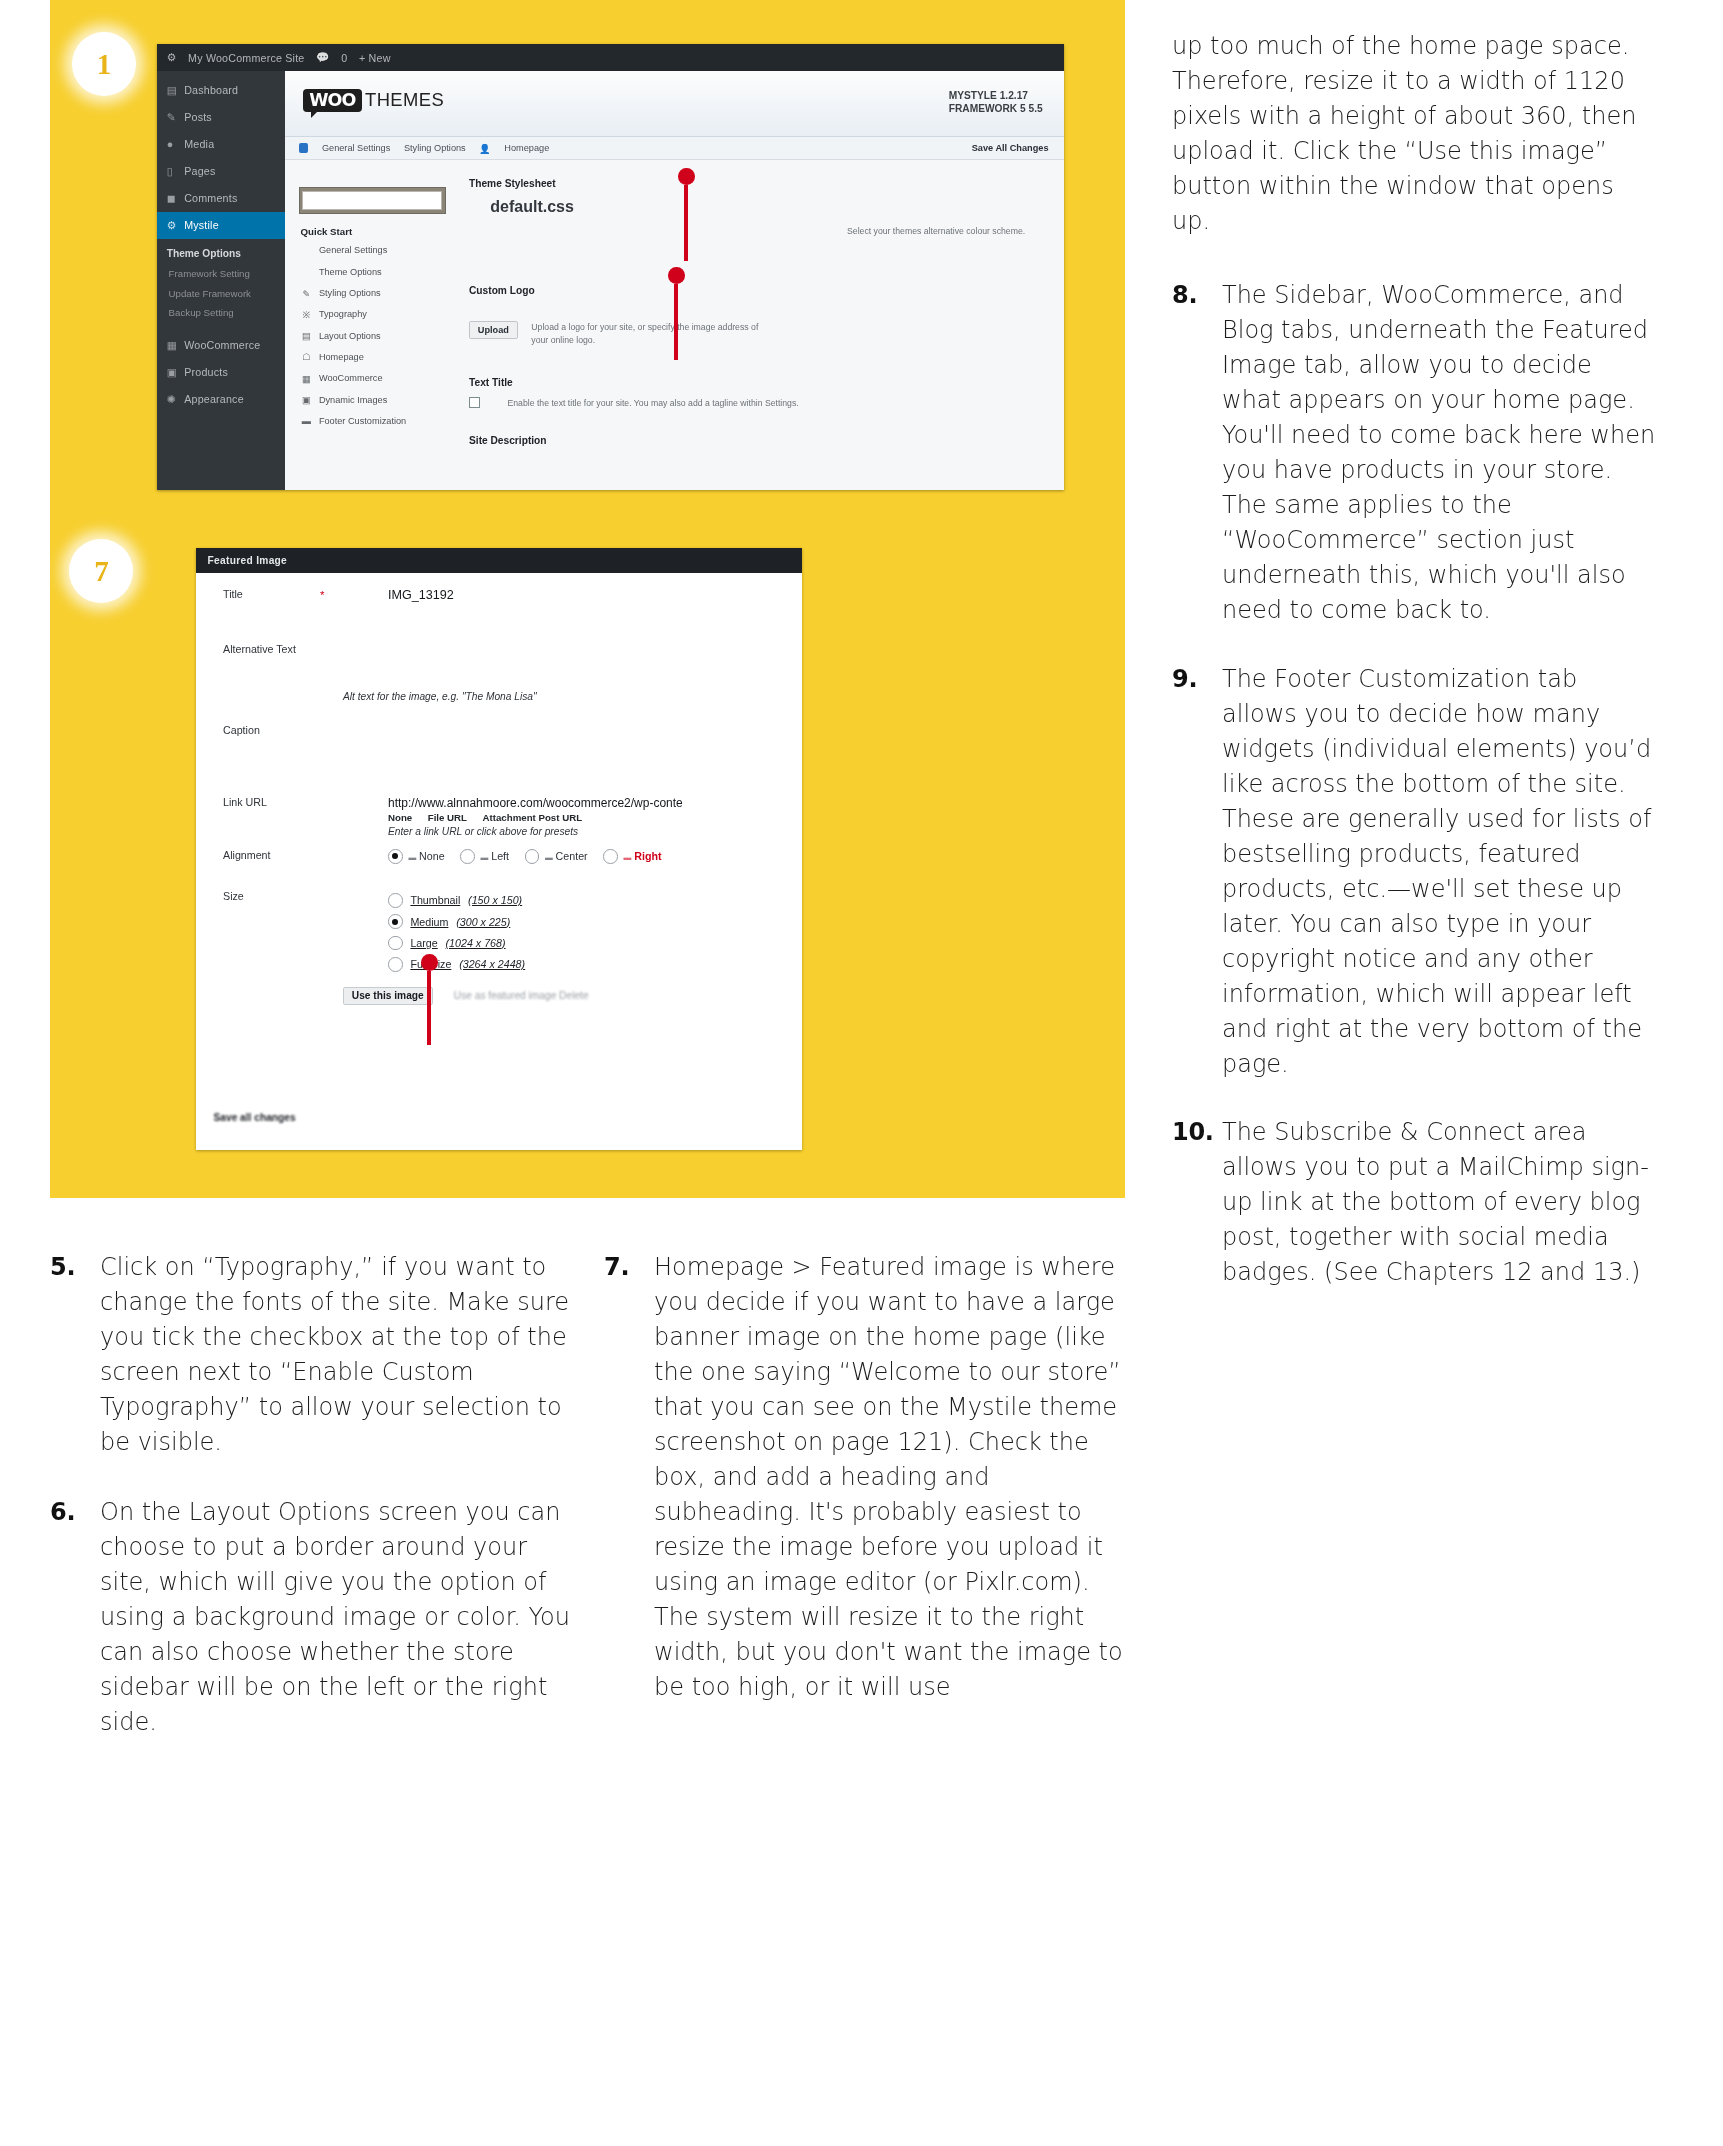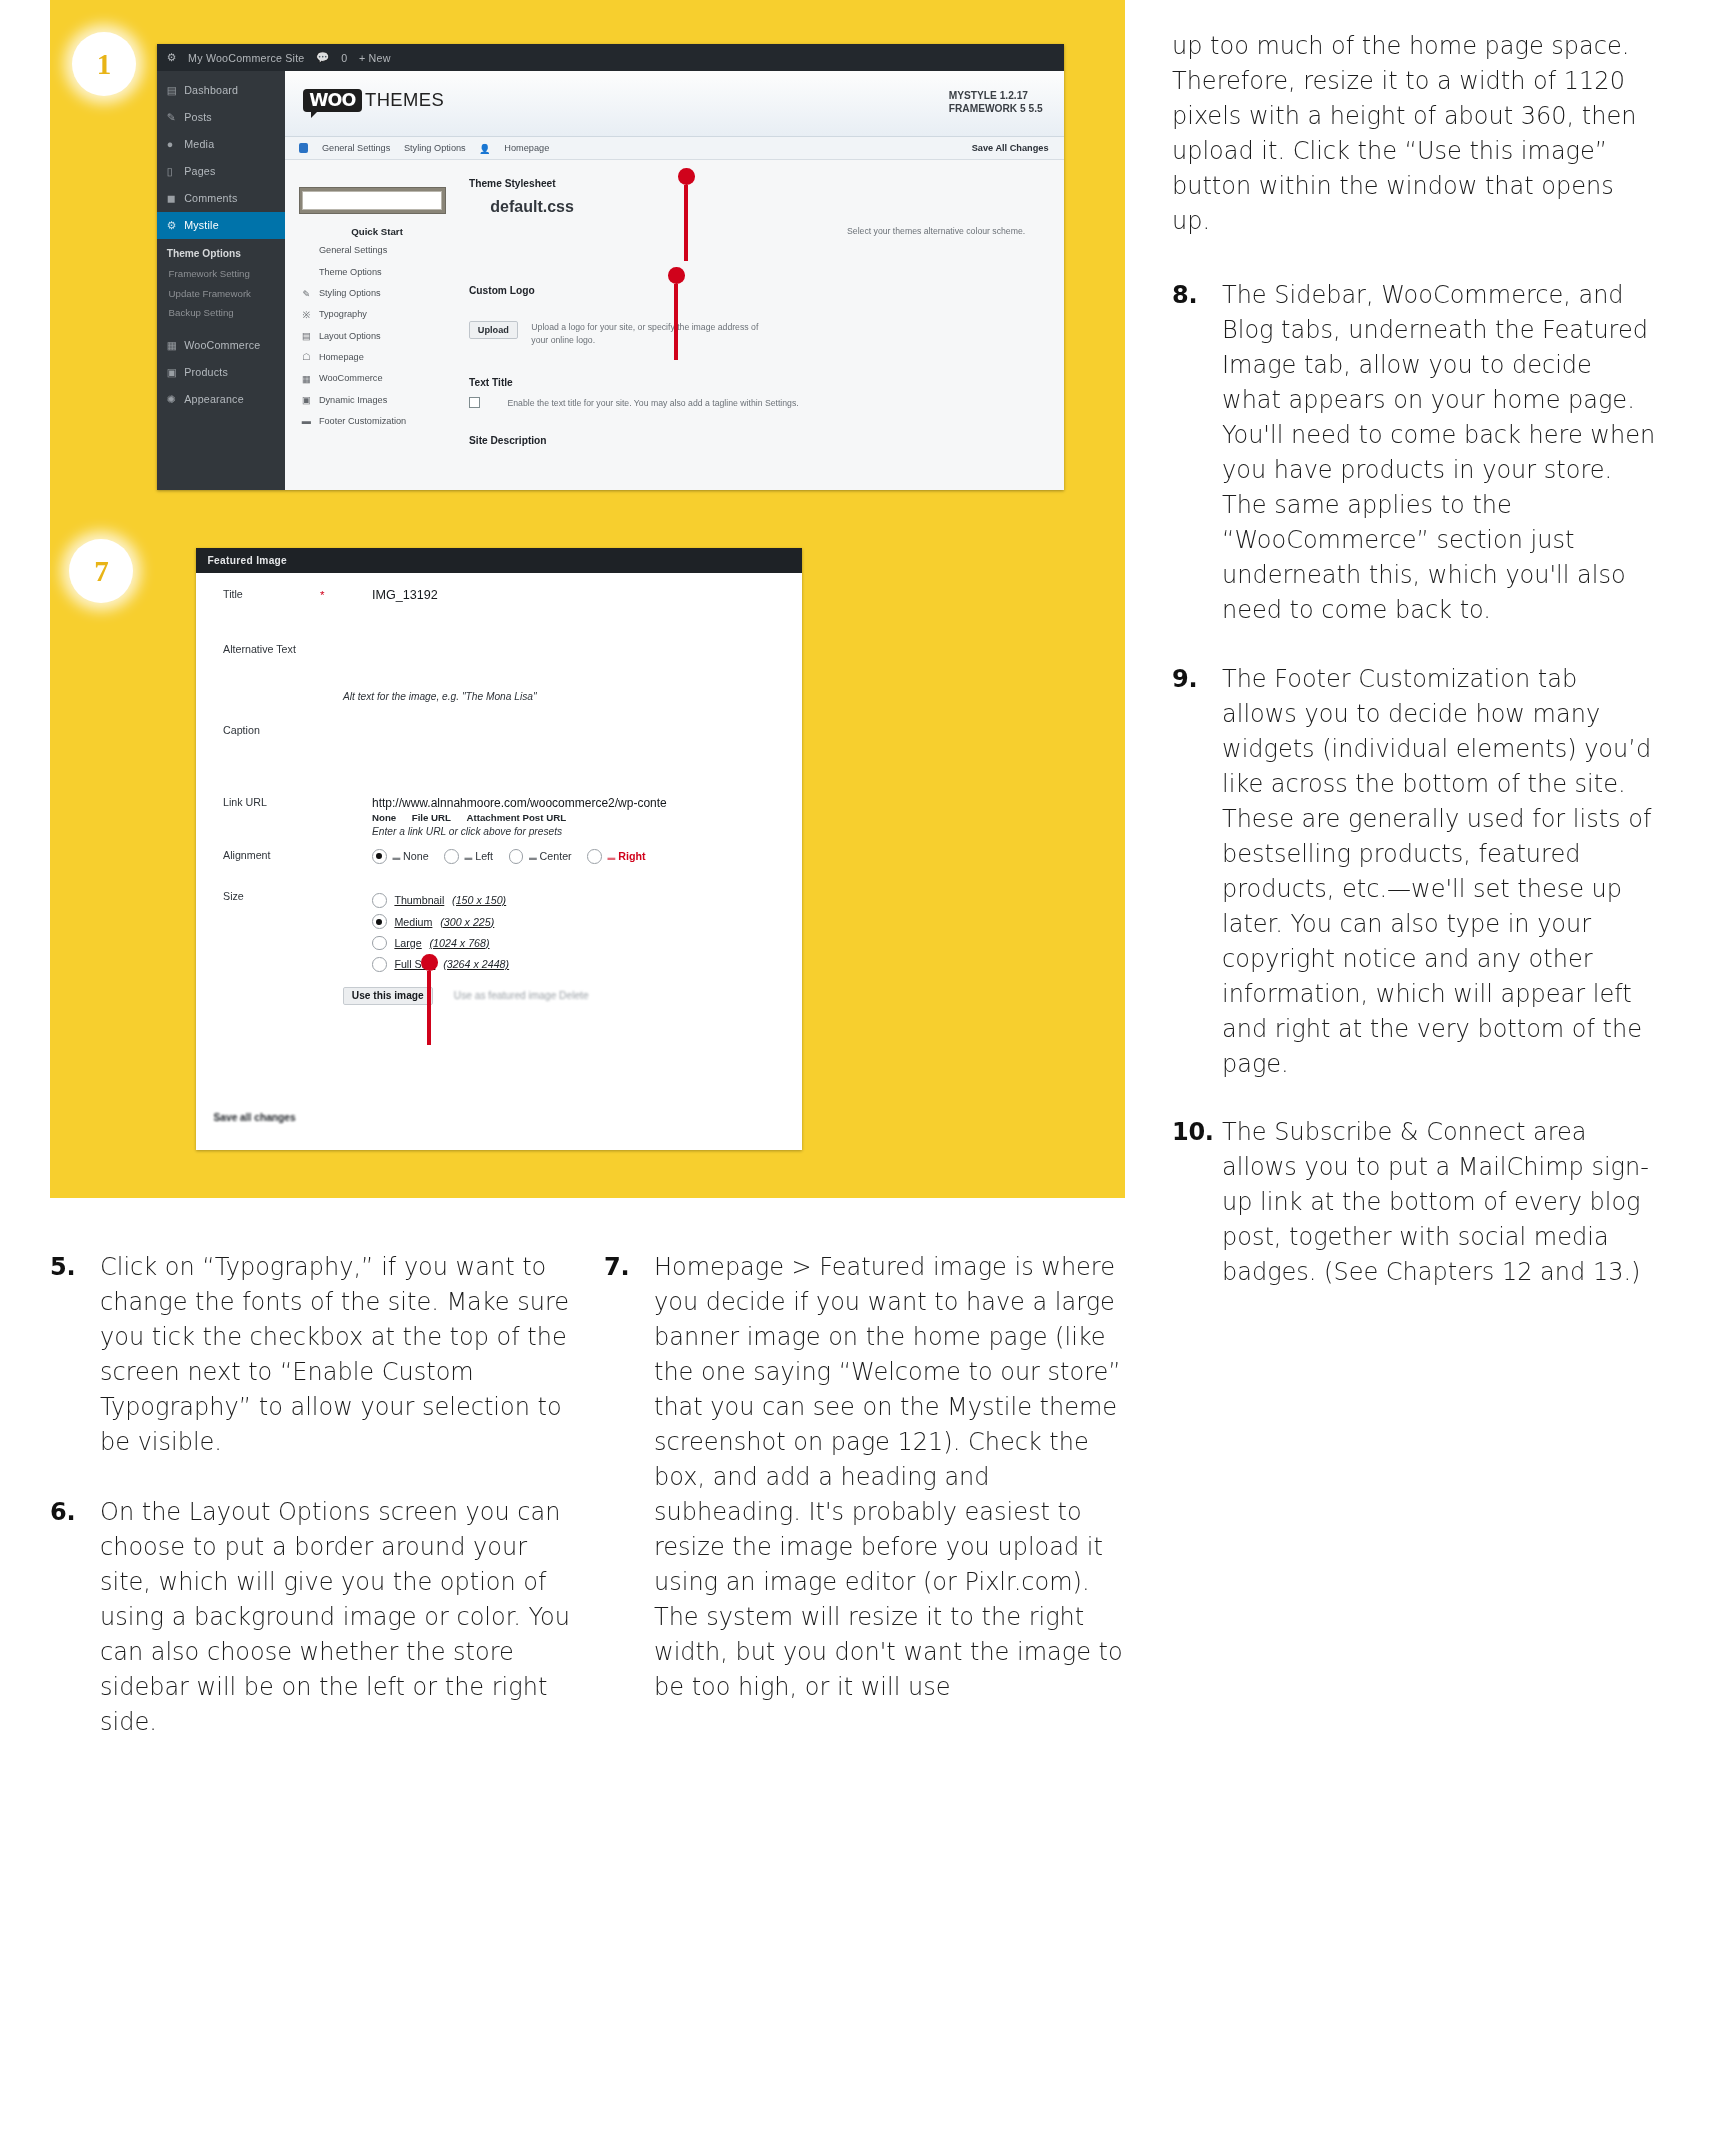--- a/index.html
+++ b/index.html
@@ -133,21 +133,20 @@
     background:#8a8578; border:1px solid #6d6a60;
     display:flex; align-items:center; padding:0 2.9px;
   }
   .searchbar .fld{
     flex:1; height:19.4px; background:#fff; border:1px solid #b9b6ad;
   }
   .opt-list{ position:absolute; left:13.6px; top:151px; width:155px; }
   .opt-list .ohead{
     font-size:9.7px; font-weight:bold; color:#23282d; padding:3.9px 0 2.9px 1.9px;
     filter:blur(0.3px);
-    text-align:center;
   }
   .opt-list .orow{
     display:flex; align-items:center; gap:6.8px;
     font-size:9.2px; color:#4c5156; height:21.3px; padding-left:1.9px;
     filter:blur(0.5px);
   }
   .opt-list .orow .oic{ width:11.6px; text-align:center; opacity:.85; }
 
   .fieldcol{ position:absolute; left:184px; top:107px; right:20px; }
   .fld-label{
@@ -189,21 +188,21 @@
     background:#fff;
     overflow:hidden;
     box-shadow:0 1px 2.9px rgba(0,0,0,.3);
   }
   .modal-bar{
     height:25px; background:#1e2226; color:#e4e6e8;
     font-size:10.2px; font-weight:bold; display:flex; align-items:center;
     padding-left:11.6px; filter:blur(0.7px); letter-spacing:0.3px;
   }
   .mform{ position:absolute; left:0; top:25px; right:0; bottom:0; padding:11.6px 0 0 0; }
-  .mrow{ position:relative; min-height:33px; padding-left:29px; }
+  .mrow{ position:relative; min-height:33px; padding-left:45px; }
   .mlab{
     position:absolute; left:27px; font-size:10.7px; color:#2f343a;
     filter:blur(0.3px);
   }
   .mval{
     margin-left:147px; font-size:12.6px; color:#14181c;
     filter:blur(0.2px);
   }
   .mval.ital{ font-style:italic; font-size:10.2px; color:#2d3238; }
   .req-dot{ position:absolute; left:124px; color:#d0021b; font-size:11.6px; }

